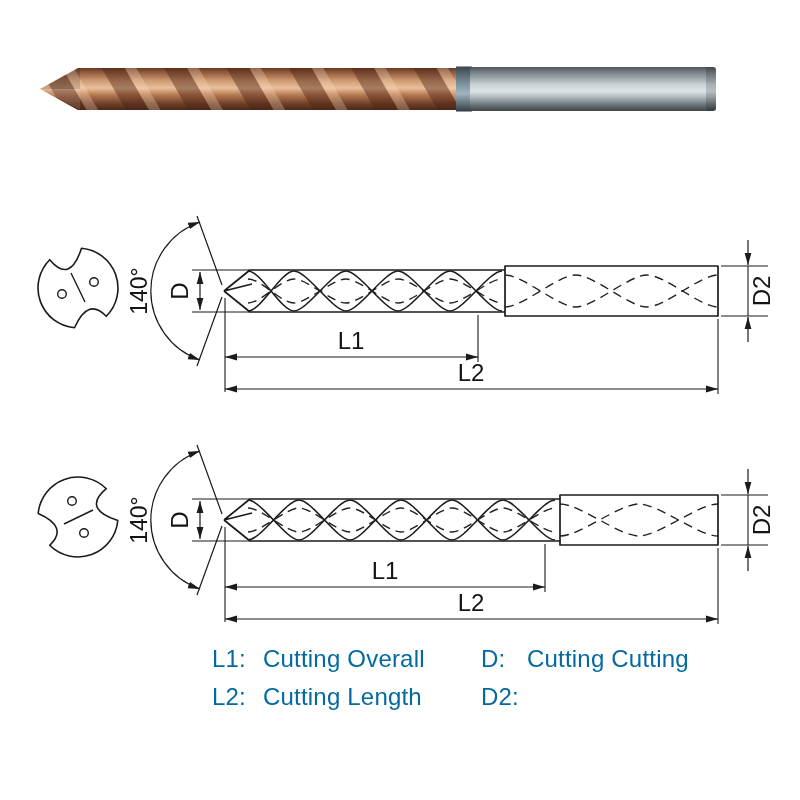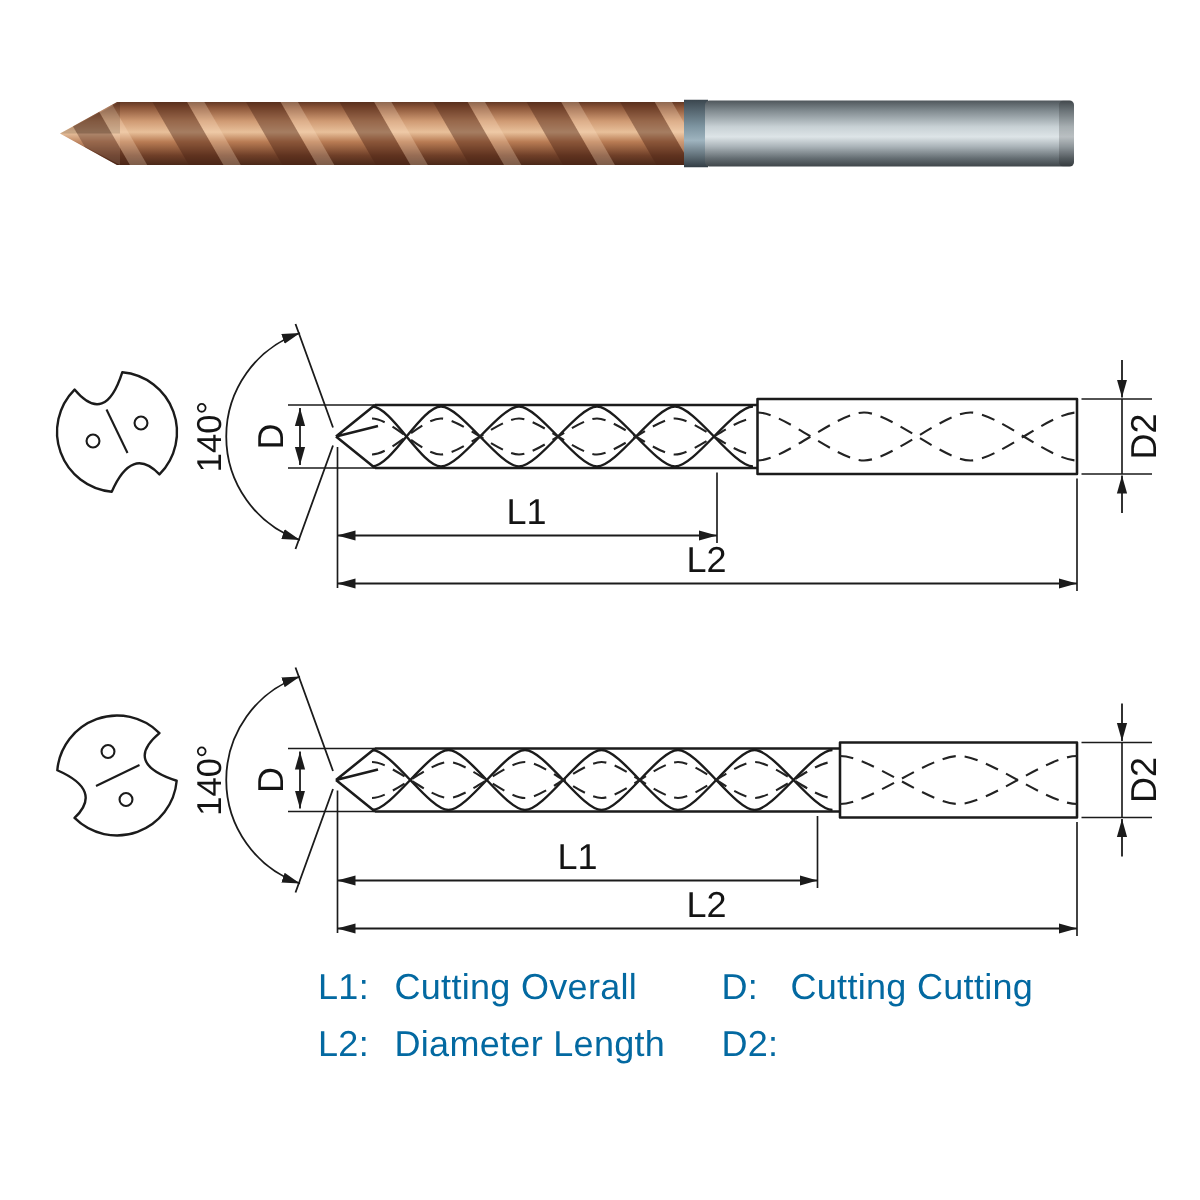--- a/index.html
+++ b/index.html
@@ -189,15 +189,15 @@
   </g>
 </svg>
 
 <div class="legend">
   <span>L1:</span>
   <span>Cutting Overall</span>
   <span>D:</span>
   <span>Cutting Cutting</span>
 
   <span>L2:</span>
-  <span>Diameter Length</span>
+  <span>Cutting Length</span>
   <span>D2:</span>
 </div>
 
 </body></html>

